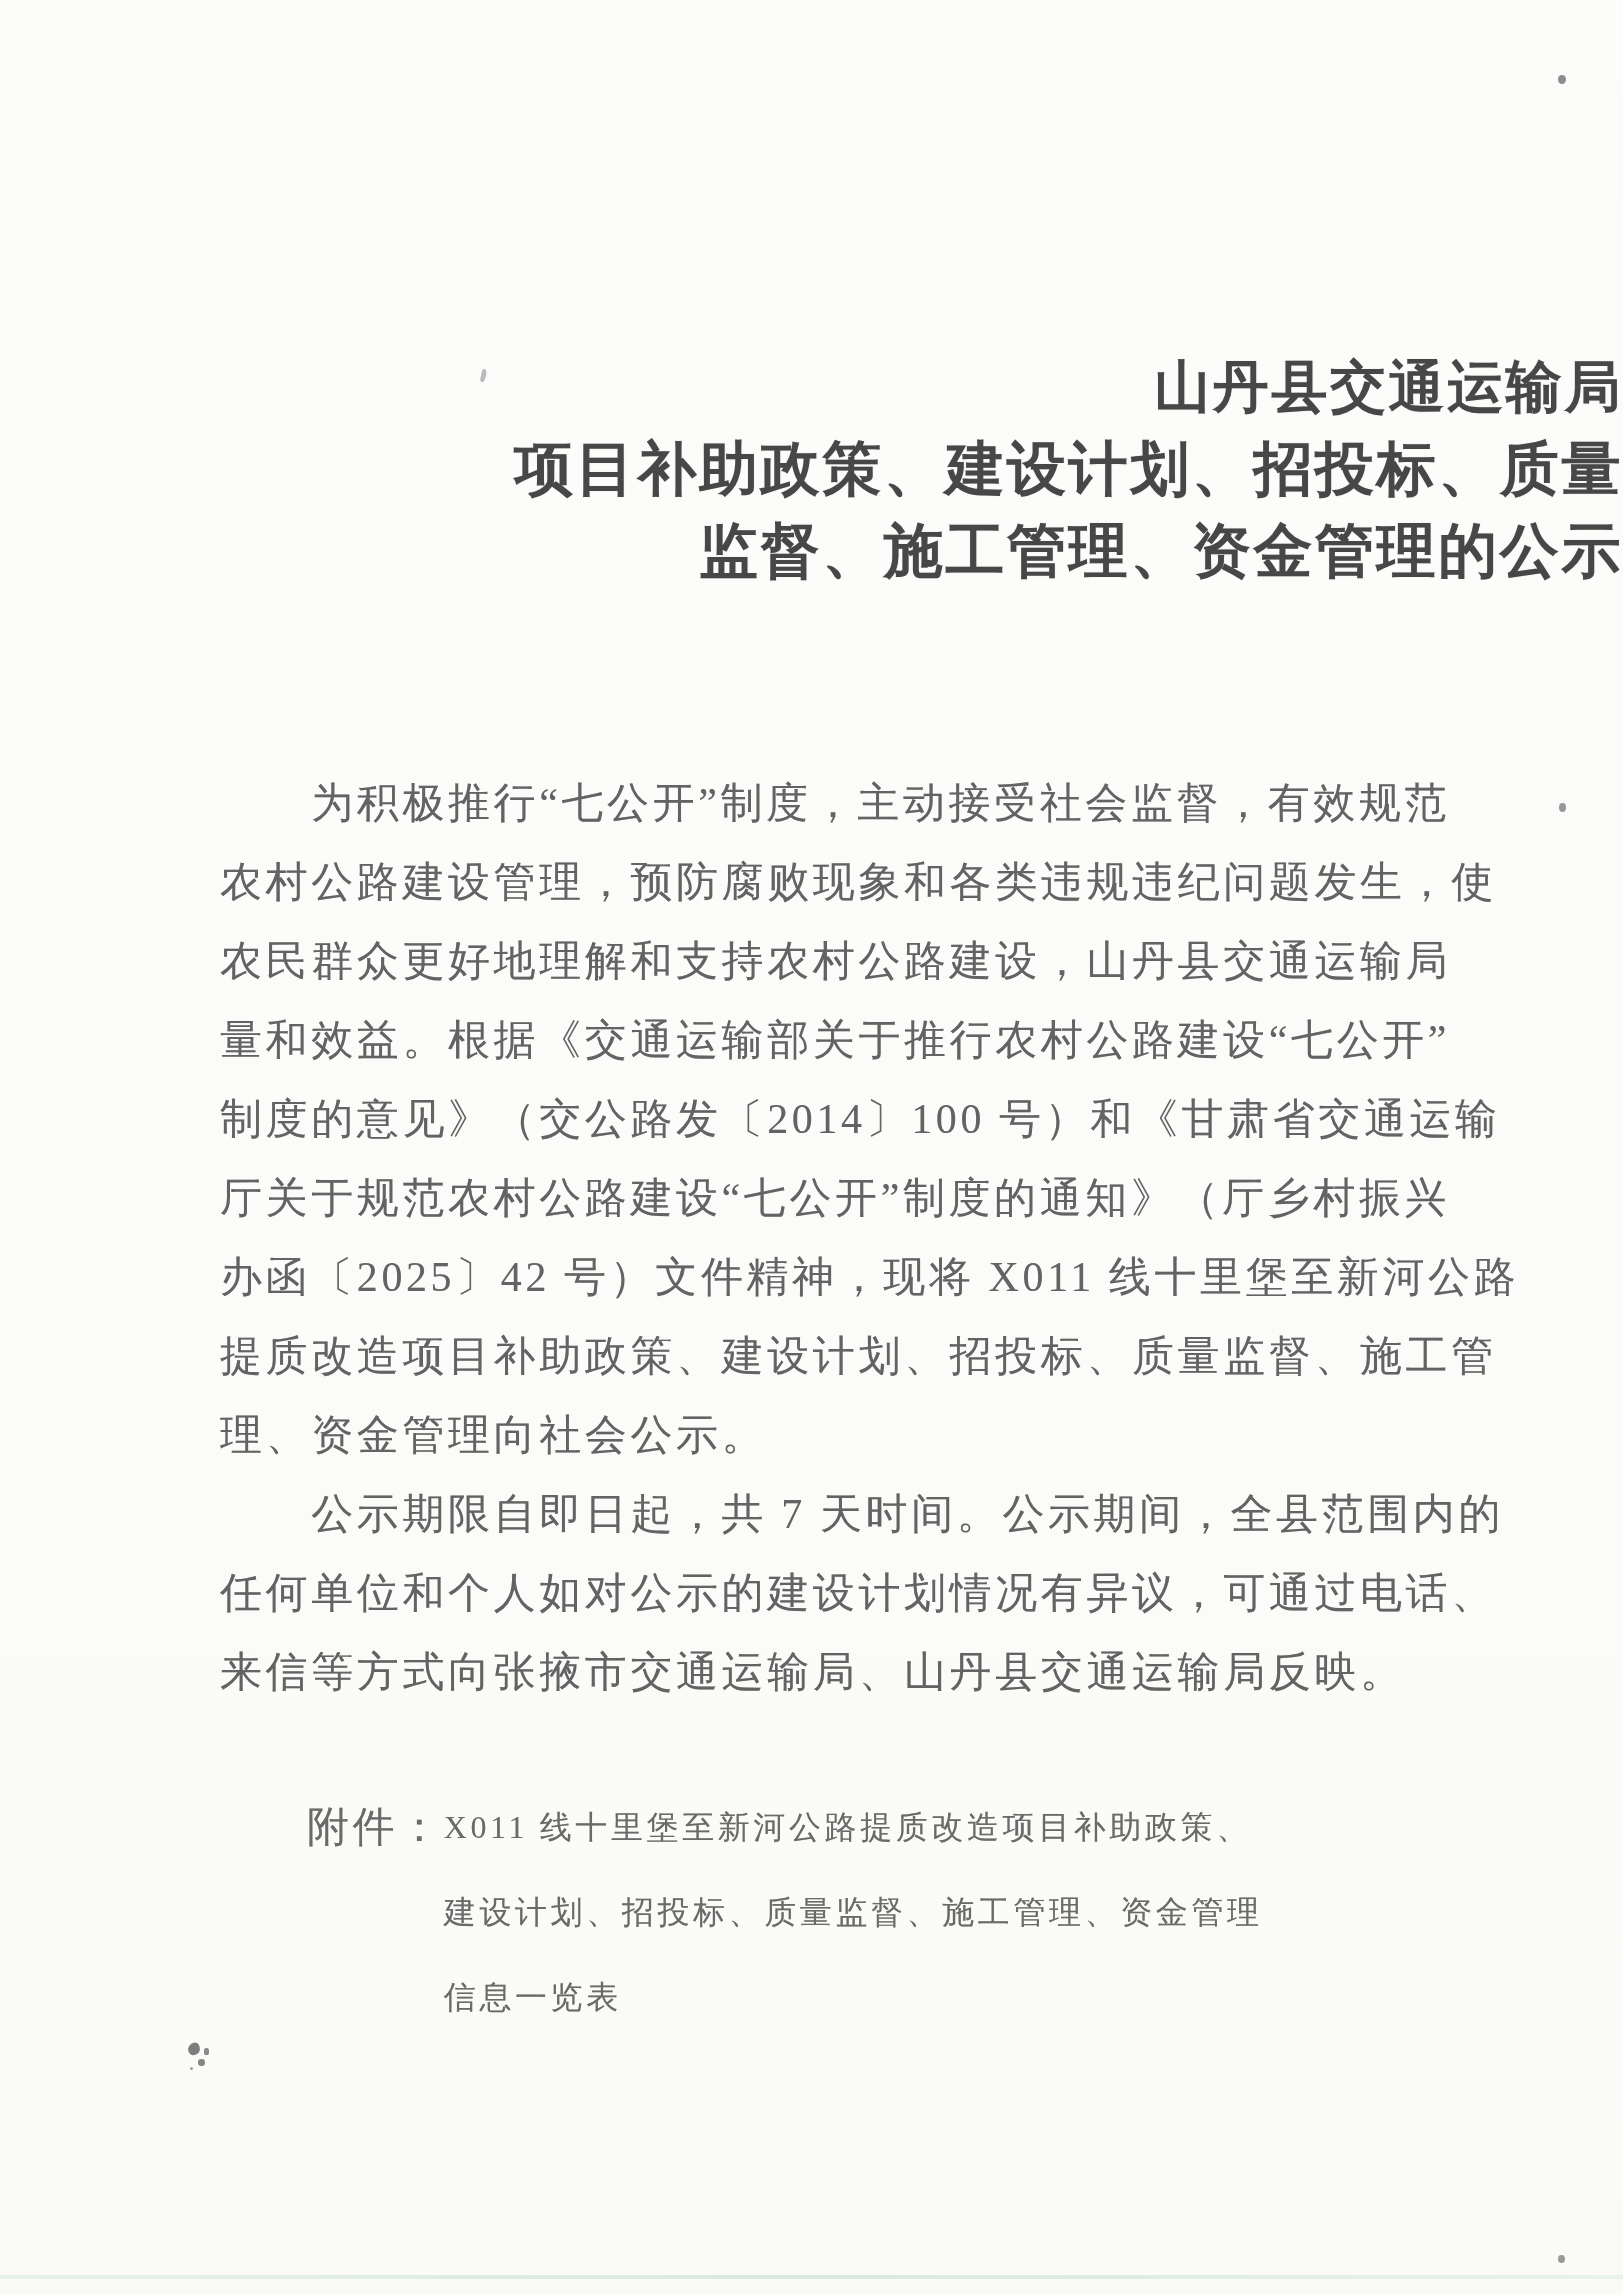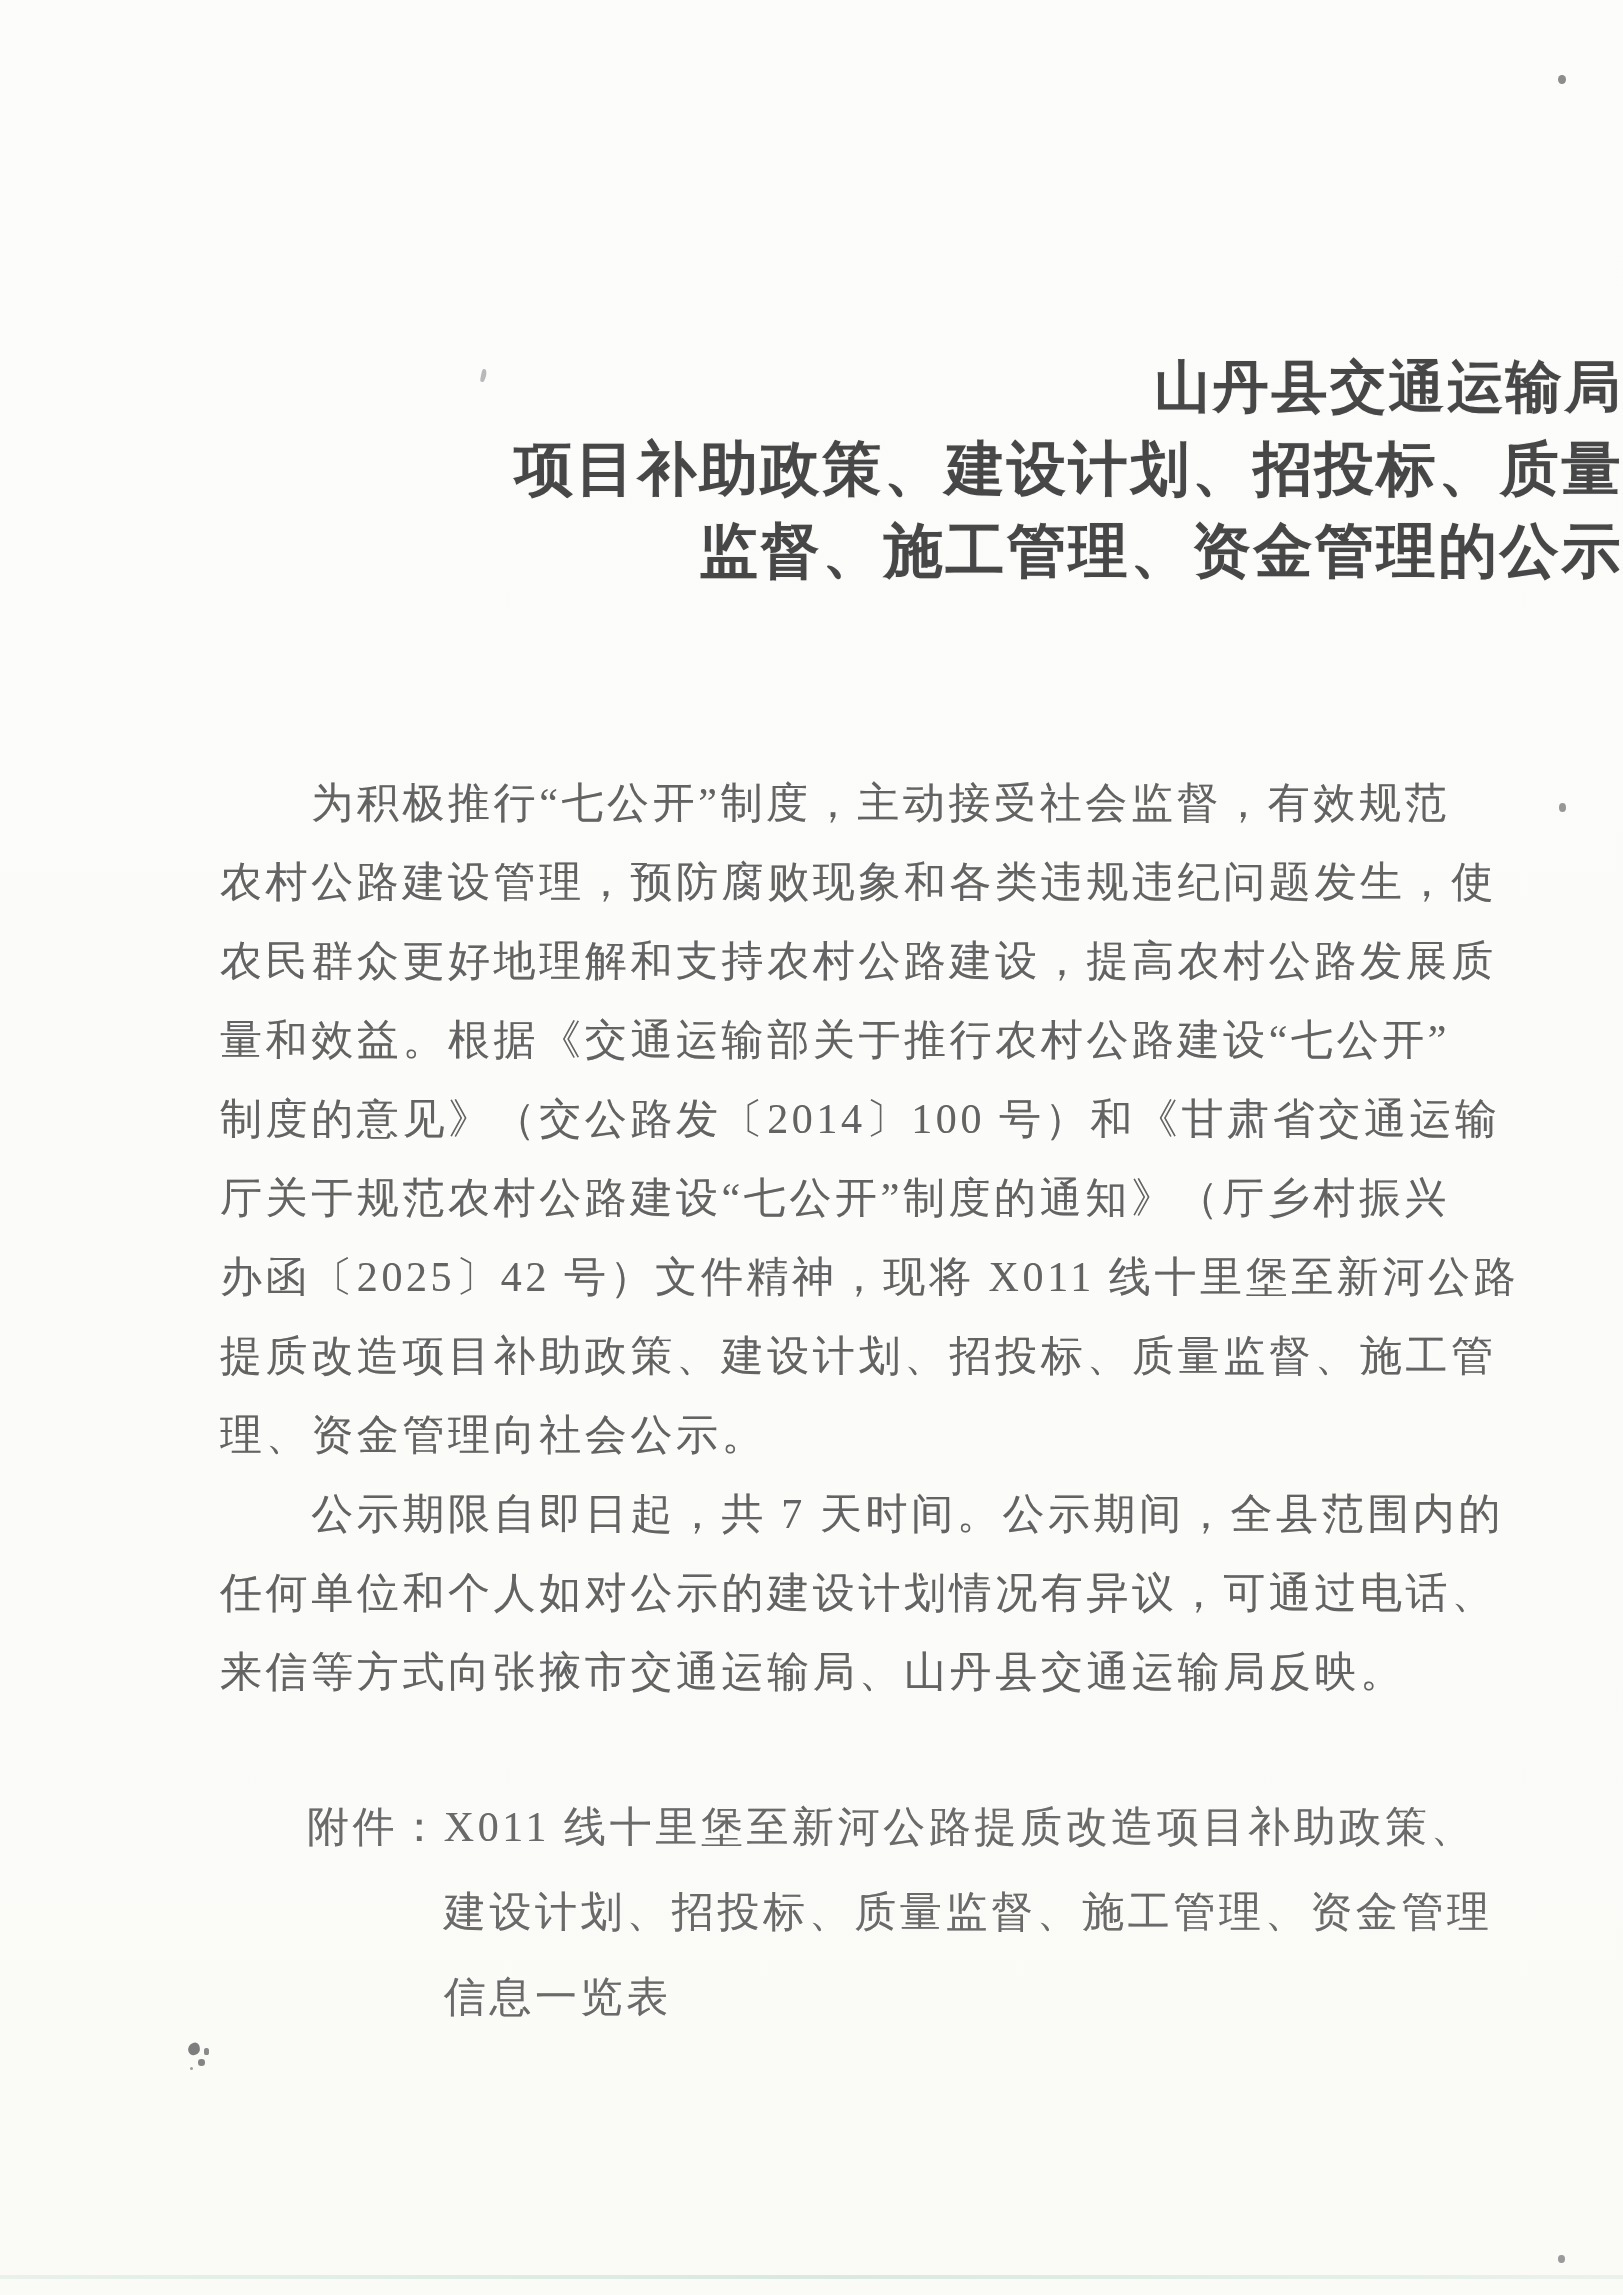--- a/index.html
+++ b/index.html
@@ -51,21 +51,21 @@
   }
   .att-row{display:flex;align-items:flex-start;}
   .att-label{
     flex:0 0 129px;
     font-size:42px;line-height:85px;letter-spacing:3.6px;
     white-space:nowrap;
     text-shadow:0 0 0.5px rgba(90,90,90,0.3);
   }
   .att-content{flex:1;}
   .att-line{
-    font-size:42px;line-height:85px;letter-spacing:3.6px;
+    font-size:32px;line-height:85px;letter-spacing:3.6px;
     white-space:nowrap;
     text-shadow:0 0 0.5px rgba(90,90,90,0.3);
   }
   
   .speck{position:absolute;border-radius:50%;}
   .speck.s1{left:1558px;top:75px;width:7.7px;height:9.2px;background:#8d8d8d;}
   .speck.s2{left:1559px;top:803px;width:7.2px;height:8.7px;background:#979797;}
   .speck.s3{left:1558px;top:2255px;width:6.6px;height:8.2px;background:#9a9a9a;}
   .speck.apos{
     left:481px;top:369px;width:4.6px;height:13.3px;background:#b9b9b9;
@@ -84,21 +84,21 @@
 
   <div class="title-block">
     <div class="title-line l1">山丹县交通运输局</div>
     <div class="title-line l3">项目补助政策、建设计划、招投标、质量</div>
     <div class="title-line l4">监督、施工管理、资金管理的公示</div>
   </div>
 
   <div class="body-block">
     <div class="body-line">　　为积极推行“七公开”制度，主动接受社会监督，有效规范</div>
     <div class="body-line">农村公路建设管理，预防腐败现象和各类违规违纪问题发生，使</div>
-    <div class="body-line">农民群众更好地理解和支持农村公路建设，提高农村公路发展质</div>
+    <div class="body-line">农民群众更好地理解和支持农村公路建设，山丹县交通运输局</div>
     <div class="body-line">量和效益。根据《交通运输部关于推行农村公路建设“七公开”</div>
     <div class="body-line">制度的意见》（交公路发〔2014〕100 号）和《甘肃省交通运输</div>
     <div class="body-line">厅关于规范农村公路建设“七公开”制度的通知》（厅乡村振兴</div>
     <div class="body-line">办函〔2025〕42 号）文件精神，现将 X011 线十里堡至新河公路</div>
     <div class="body-line">提质改造项目补助政策、建设计划、招投标、质量监督、施工管</div>
     <div class="body-line">理、资金管理向社会公示。</div>
     <div class="body-line">　　公示期限自即日起，共 7 天时间。公示期间，全县范围内的</div>
     <div class="body-line">任何单位和个人如对公示的建设计划情况有异议，可通过电话、</div>
     <div class="body-line">来信等方式向张掖市交通运输局、山丹县交通运输局反映。</div>
   </div>

